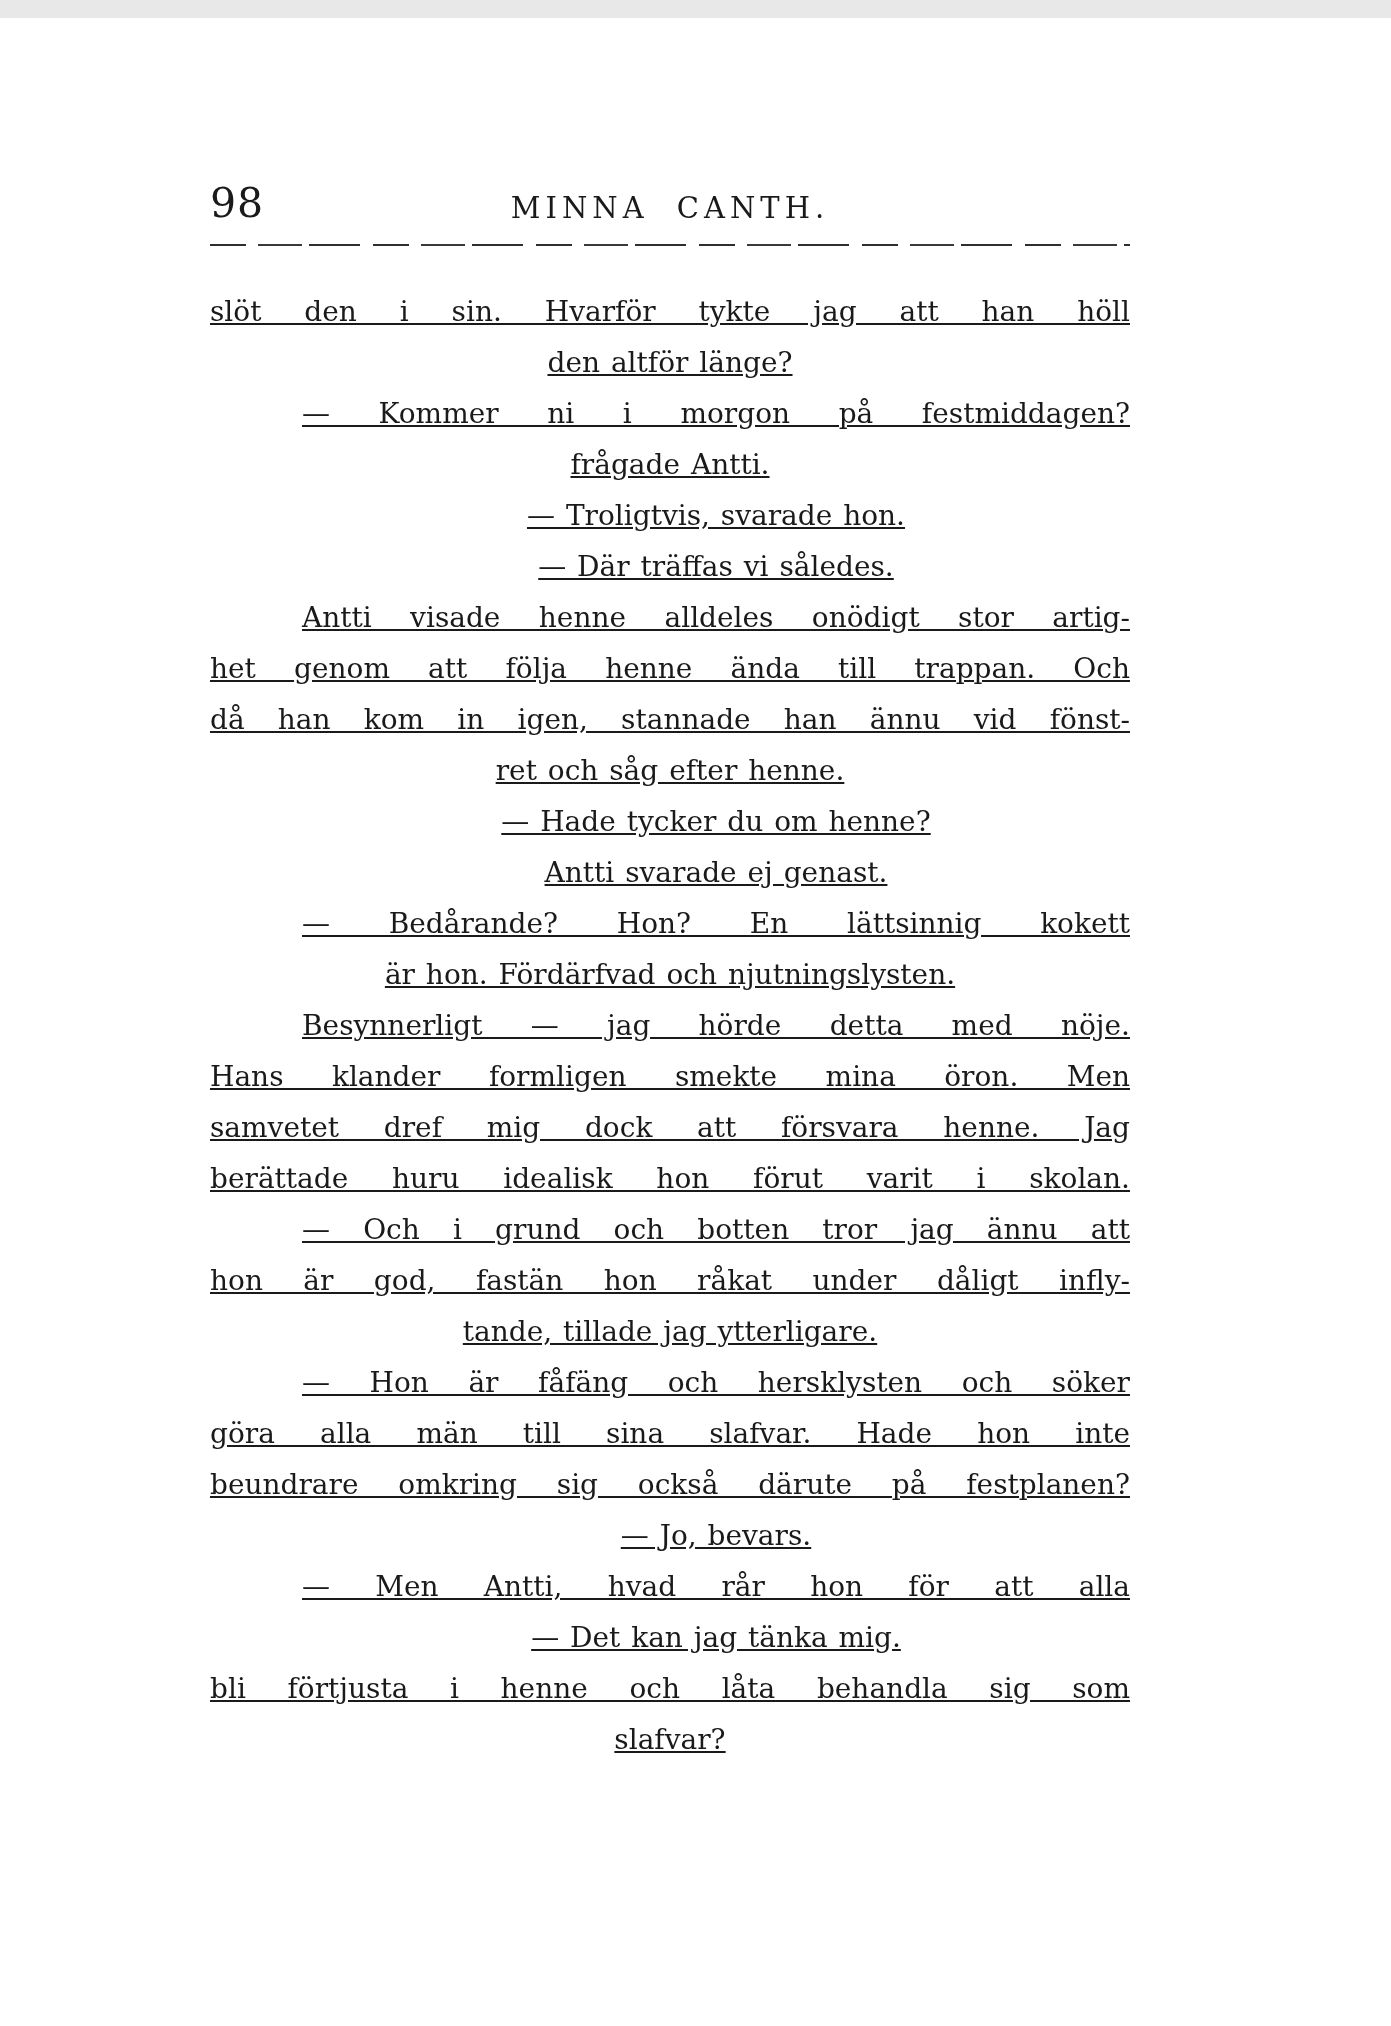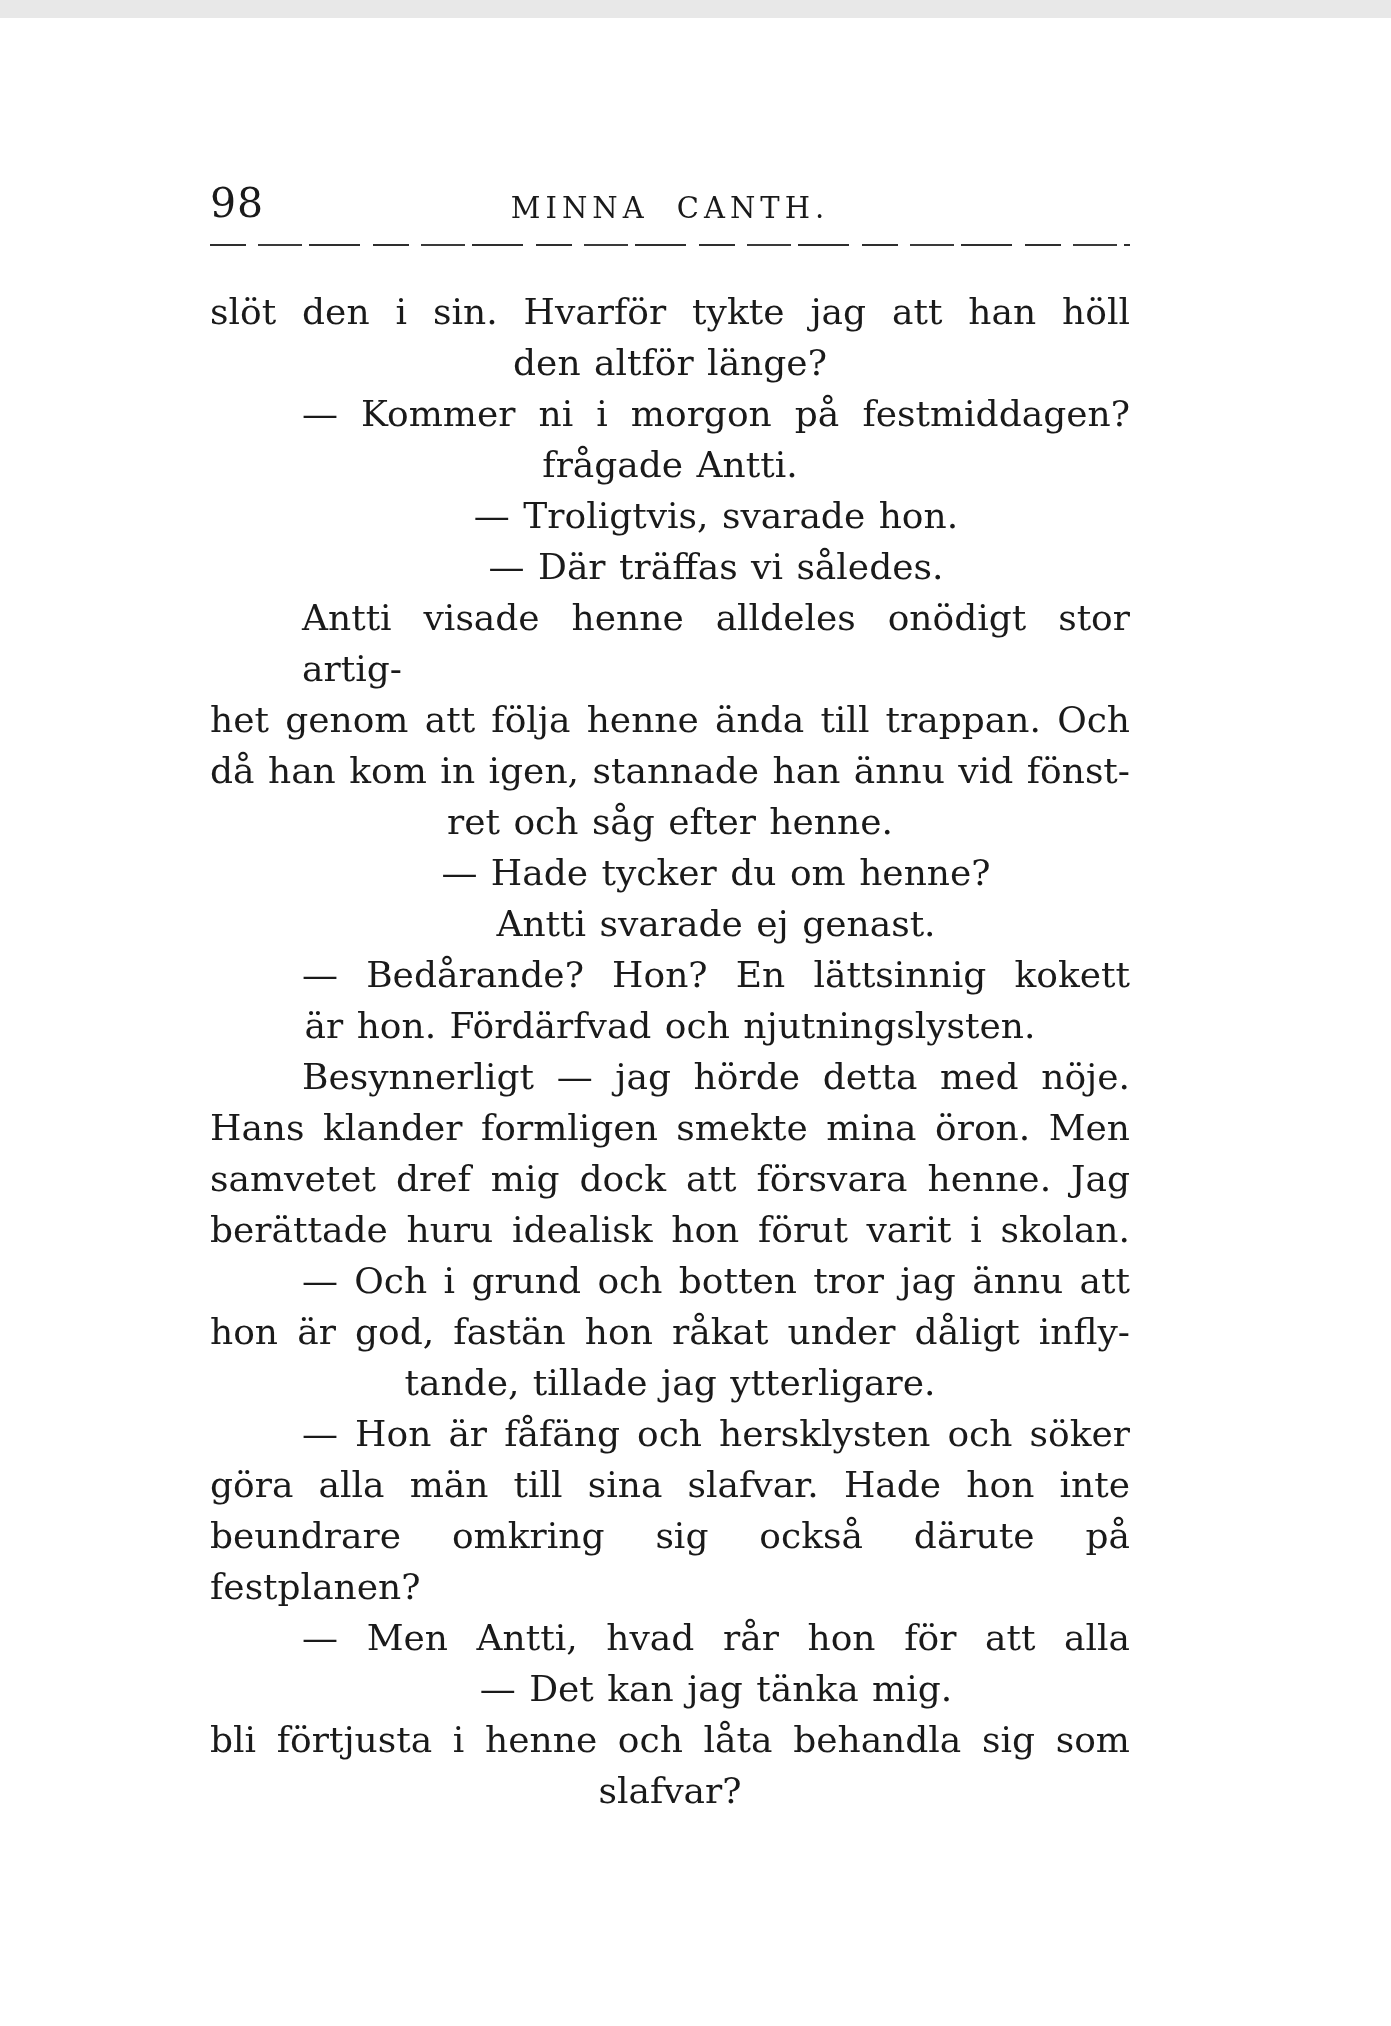--- a/index.html
+++ b/index.html
@@ -55,23 +55,24 @@
       #2e2e2e 0px,  #2e2e2e 36px,
       rgba(0,0,0,0) 36px, rgba(0,0,0,0) 48px,
       #3a3a3a 48px, #3a3a3a 92px,
       rgba(0,0,0,0) 92px, rgba(0,0,0,0) 99px,
       #2e2e2e 99px, #2e2e2e 150px,
       rgba(0,0,0,0) 150px, rgba(0,0,0,0) 163px
     );
   }
   .page-body {
     margin-top: 40px;
-    font-size: 36px;
+    font-size: 28px;
     line-height: 51px;
     word-spacing: 2px;
+    text-decoration: underline;
   }
   .line {
     min-height: 51px;
     white-space: normal;
     text-align: center;
   }
   .ind { margin-left: 92px; }
   .j {
     text-align: justify;
     text-align-last: justify;
@@ -108,20 +109,21 @@
       <div class="line ind j">Besynnerligt — jag hörde detta med nöje.</div>
       <div class="line j">Hans klander formligen smekte mina öron. Men</div>
       <div class="line j">samvetet dref mig dock att försvara henne. Jag</div>
       <div class="line j">berättade huru idealisk hon förut varit i skolan.</div>
       <div class="line ind j">— Och i grund och botten tror jag ännu att</div>
       <div class="line j">hon är god, fastän hon råkat under dåligt infly-</div>
       <div class="line">tande, tillade jag ytterligare.</div>
       <div class="line ind j">— Hon är fåfäng och hersklysten och söker</div>
       <div class="line j">göra alla män till sina slafvar. Hade hon inte</div>
       <div class="line j">beundrare omkring sig också därute på festplanen?</div>
+      <div class="line ind">— Jo, bevars.</div>
       <div class="line ind j">— Men Antti, hvad rår hon för att alla</div>
       <div class="line ind">— Det kan jag tänka mig.</div>
       <div class="line j">bli förtjusta i henne och låta behandla sig som</div>
       <div class="line">slafvar?</div>
     </main>
 
   </div>
 </div>
 
 </body></html>

